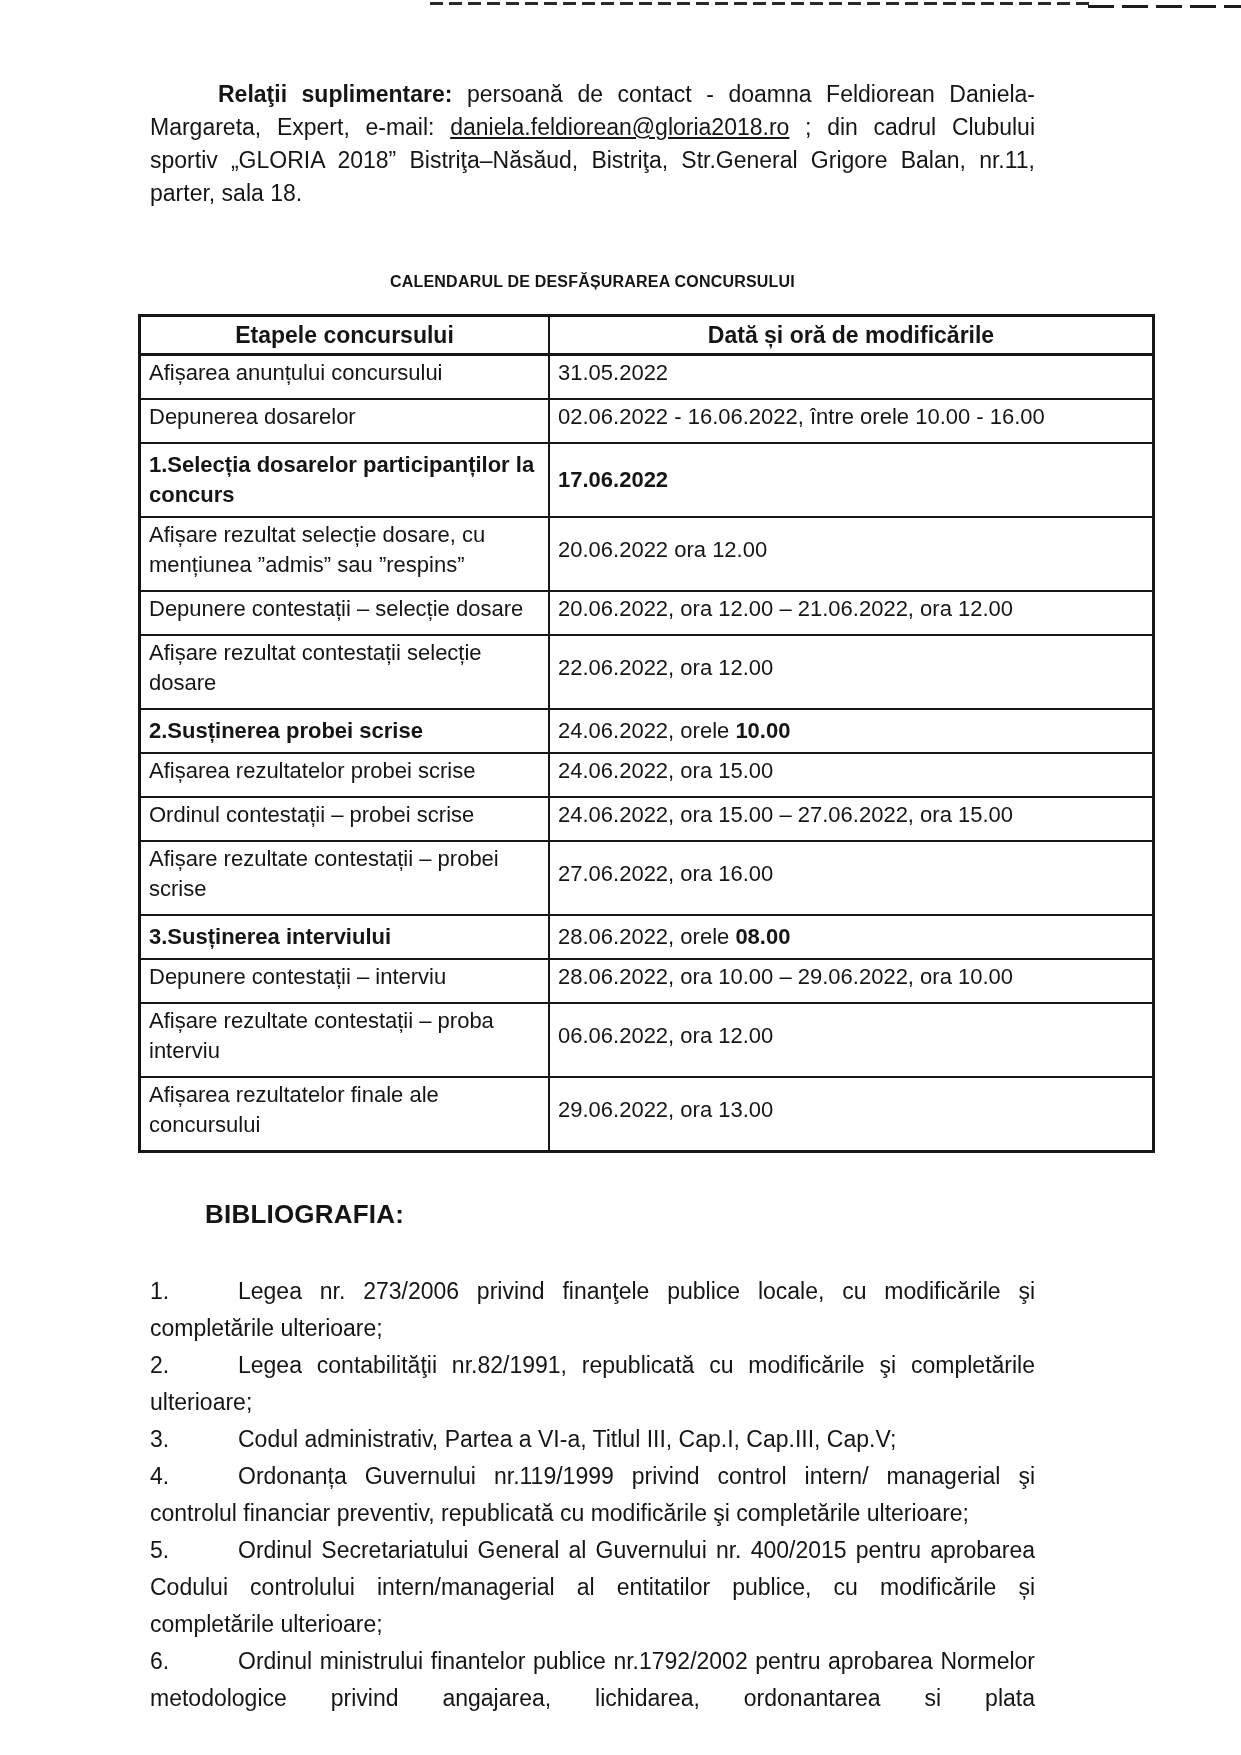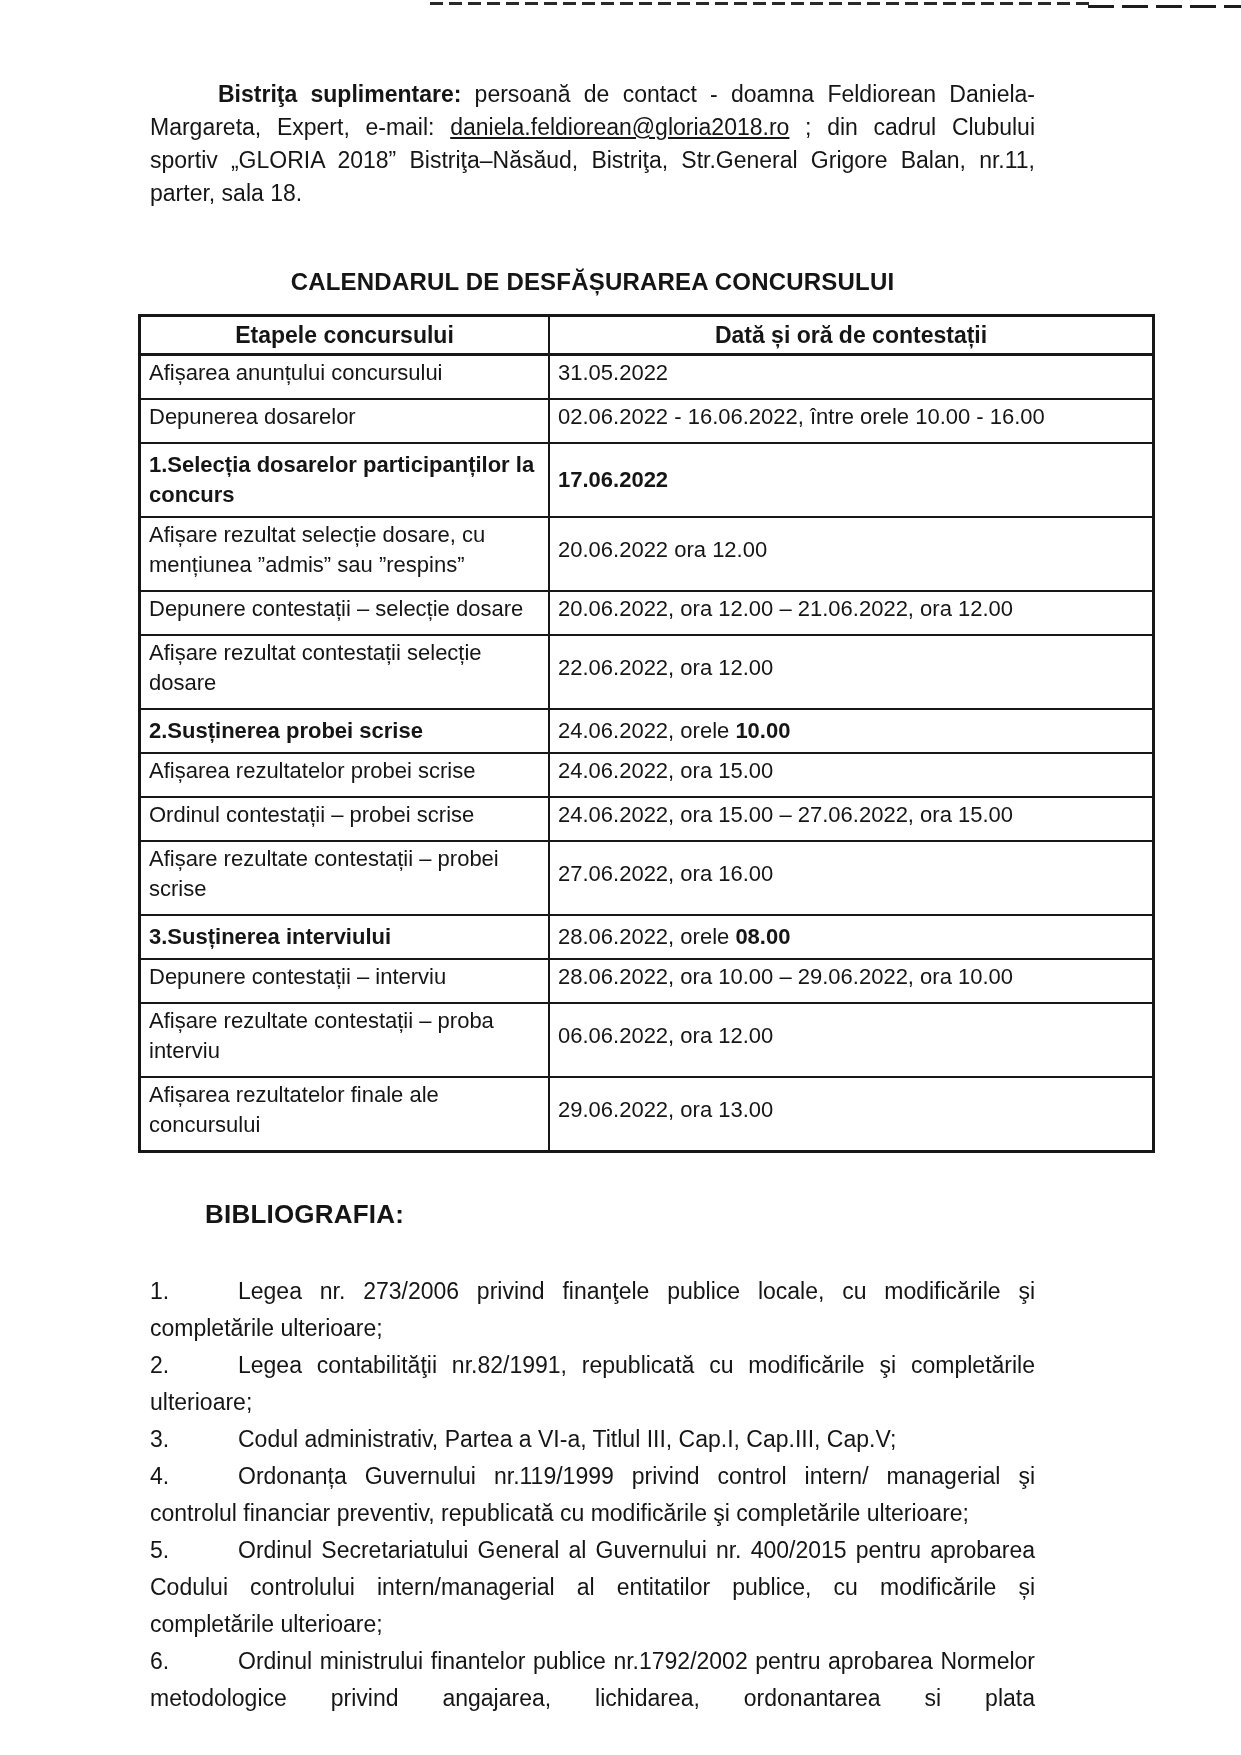--- a/index.html
+++ b/index.html
@@ -23,21 +23,21 @@
   .content{margin:0 206px 0 150px;}
   .intro{
     margin:78px 0 0 0;
     font-size:23px;line-height:33px;
     text-align:justify;
     text-indent:68px;
   }
   .intro .email{text-decoration:underline;}
   .cal-title{
     margin:58px 0 0 0;
-    font-size:24px;line-height:28px;
+    font-size:16px;line-height:28px;
     font-weight:bold;
     text-align:center;
     letter-spacing:0.2px;
   }
   table.cal-table{
     margin-top:18px;
     margin-left:-12px;
     width:1017px;
     border-collapse:collapse;
     border:3px solid #171717;
@@ -79,29 +79,29 @@
 </style>
 </head>
 <body>
 
 <div class="page">
   <div class="scan-line-a"></div>
   <div class="scan-line-b"></div>
 
   <div class="content">
 
-    <p class="intro"><b>Bistriţa suplimentare:</b> <span>persoană de contact - doamna Feldiorean Daniela-Margareta, Expert, e-mail:</span> <span class="email">daniela.feldiorean@gloria2018.ro</span> <span>; din cadrul Clubului sportiv „GLORIA 2018” Bistriţa–Năsăud, Bistriţa, Str.General Grigore Balan, nr.11, parter, sala 18.</span></p>
+    <p class="intro"><b>Relaţii suplimentare:</b> <span>persoană de contact - doamna Feldiorean Daniela-Margareta, Expert, e-mail:</span> <span class="email">daniela.feldiorean@gloria2018.ro</span> <span>; din cadrul Clubului sportiv „GLORIA 2018” Bistriţa–Năsăud, Bistriţa, Str.General Grigore Balan, nr.11, parter, sala 18.</span></p>
 
     <h2 class="cal-title">CALENDARUL DE DESFĂȘURAREA CONCURSULUI</h2>
 
     <table class="cal-table">
       <thead>
         <tr>
           <th>Etapele concursului</th>
-          <th>Dată și oră de contestații</th>
+          <th>Dată și oră de modificările</th>
         </tr>
       </thead>
       <tbody id="cal-body">
           <tr>
             <td>Afișarea anunțului concursului</td>
             <td><span>31.05.2022</span></td>
           </tr>
           <tr>
             <td>Depunerea dosarelor</td>
             <td><span>02.06.2022 - 16.06.2022, între orele 10.00 - 16.00</span></td>

